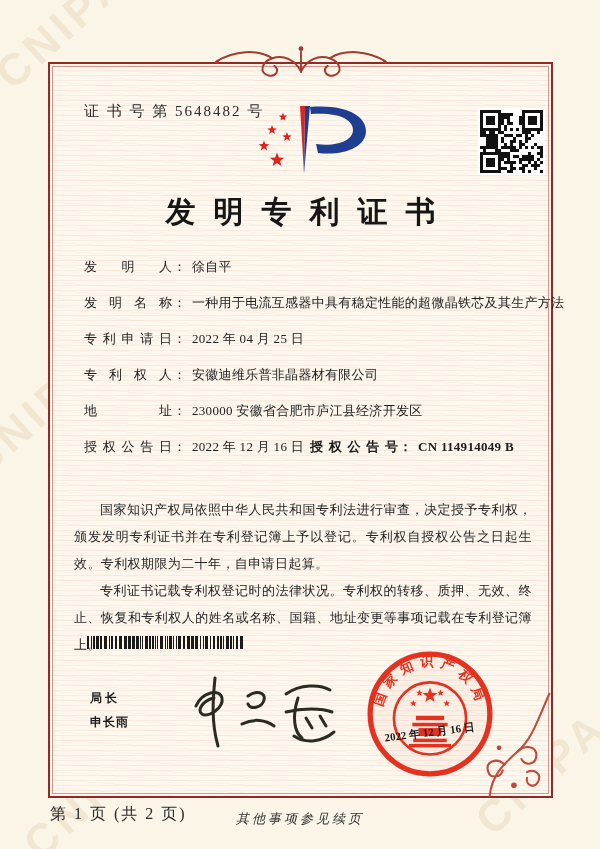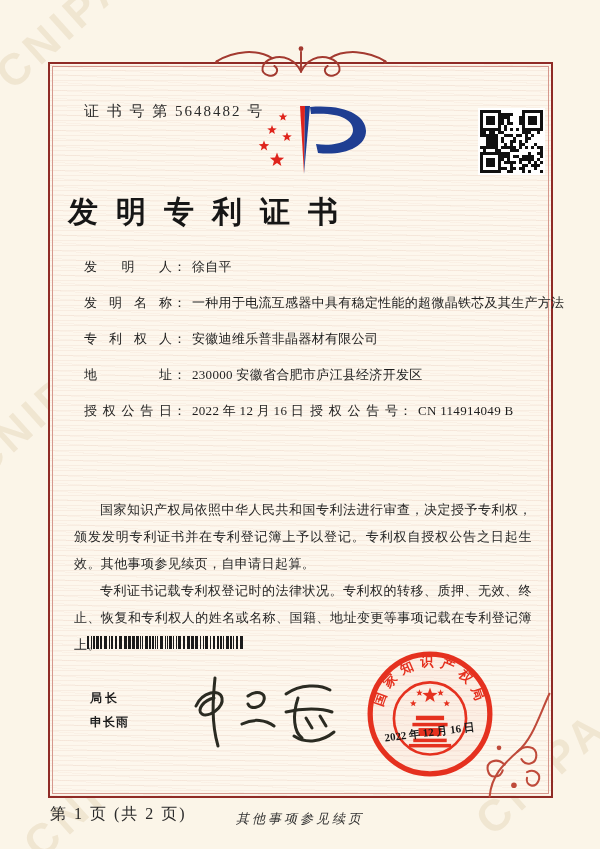--- a/index.html
+++ b/index.html
@@ -28,30 +28,30 @@
   .frame::before{
     content:'';position:absolute;inset:2px;border:1px solid #d6988d;pointer-events:none;
   }
   .ornament-top{position:absolute;left:50%;top:-22px;transform:translateX(-50%);width:210px;height:44px;}
   .corner-flourish{position:absolute;right:-4px;bottom:-6px;width:84px;height:112px;}
   
   .cert-no{position:absolute;left:34px;top:38px;font-size:15px;letter-spacing:2px;color:#2a2a2a;}
   .logo{position:absolute;left:204px;top:40px;width:145px;height:75px;}
   .qr{position:absolute;left:428px;top:44px;width:63px;height:63px;background:#fff;padding:2px;}
   .doc-title{
-    position:absolute;left:0;top:128px;width:100%;text-align:left;
+    position:absolute;left:0;top:128px;width:100%;text-align:center;
     font-size:30px;font-weight:600;letter-spacing:18px;text-indent:18px;color:#161616;
   }
   
   .fields{position:absolute;left:34px;top:194px;width:450px;font-size:13px;}
   .f-row{position:relative;height:20px;margin-bottom:16px;white-space:nowrap;}
   .f-label{display:inline-block;width:88px;text-align:justify;text-align-last:justify;color:#1d1d1d;}
   .f-colon{margin:0 6px 0 1px;}
   .f-value{letter-spacing:0.3px;color:#1d1d1d;}
-  .f-pair2{position:absolute;left:226px;top:0;white-space:nowrap;}
+  .f-pair2{position:absolute;left:226px;top:0;white-space:nowrap;font-weight:bold;}
   
   .body-text{
     position:absolute;left:24px;top:432px;width:458px;
     font-size:13px;line-height:27px;letter-spacing:0.4px;color:#262626;text-align:justify;
   }
   .body-text p{margin:0;text-indent:2em;}
   
   .barcode{position:absolute;left:37px;top:572px;width:158px;height:13px;}
   .director{position:absolute;left:40px;top:626px;font-size:12px;font-weight:bold;letter-spacing:3px;color:#1d1d1d;}
   .director .name{margin-top:7px;letter-spacing:1px;}
@@ -271,35 +271,38 @@
     <div class="doc-title">发明专利证书</div>
 
     <div class="fields">
       <div class="f-row">
         <span class="f-label">发明人</span><span class="f-colon">：</span><span class="f-value">徐自平</span>
       </div>
       <div class="f-row">
         <span class="f-label">发明名称</span><span class="f-colon">：</span><span class="f-value">一种用于电流互感器中具有稳定性能的超微晶铁芯及其生产方法</span>
       </div>
       <div class="f-row">
+        <span class="f-label">专利申请日</span><span class="f-colon">：</span><span class="f-value">2022 年 04 月 25 日</span>
+      </div>
+      <div class="f-row">
         <span class="f-label">专利权人</span><span class="f-colon">：</span><span class="f-value">安徽迪维乐普非晶器材有限公司</span>
       </div>
       <div class="f-row">
         <span class="f-label">地址</span><span class="f-colon">：</span><span class="f-value">230000 安徽省合肥市庐江县经济开发区</span>
       </div>
       <div class="f-row">
         <span class="f-label">授权公告日</span><span class="f-colon">：</span><span class="f-value">2022 年 12 月 16 日</span>
         <span class="f-pair2">
           <span class="f-label">授权公告号</span><span class="f-colon">：</span><span class="f-value">CN 114914049 B</span>
         </span>
       </div>
     </div>
 
     <div class="body-text">
-      <p>国家知识产权局依照中华人民共和国专利法进行审查，决定授予专利权，颁发发明专利证书并在专利登记簿上予以登记。专利权自授权公告之日起生效。其他事项参见续页，自申请日起算。</p>
+      <p>国家知识产权局依照中华人民共和国专利法进行审查，决定授予专利权，颁发发明专利证书并在专利登记簿上予以登记。专利权自授权公告之日起生效。专利权期限为二十年，自申请日起算。</p>
       <p>专利证书记载专利权登记时的法律状况。专利权的转移、质押、无效、终止、恢复和专利权人的姓名或名称、国籍、地址变更等事项记载在专利登记簿上。</p>
     </div>
 
     <svg class="barcode" viewBox="0 0 158 13" preserveAspectRatio="none">
       <g id="barcode-bars" fill="#1a1a1a">
           <rect x="0" y="0" width="2" height="13"></rect>
           <rect x="4" y="0" width="1" height="13"></rect>
           <rect x="6" y="0" width="2" height="13"></rect>
           <rect x="9" y="0" width="3" height="13"></rect>
           <rect x="13" y="0" width="2" height="13"></rect>

